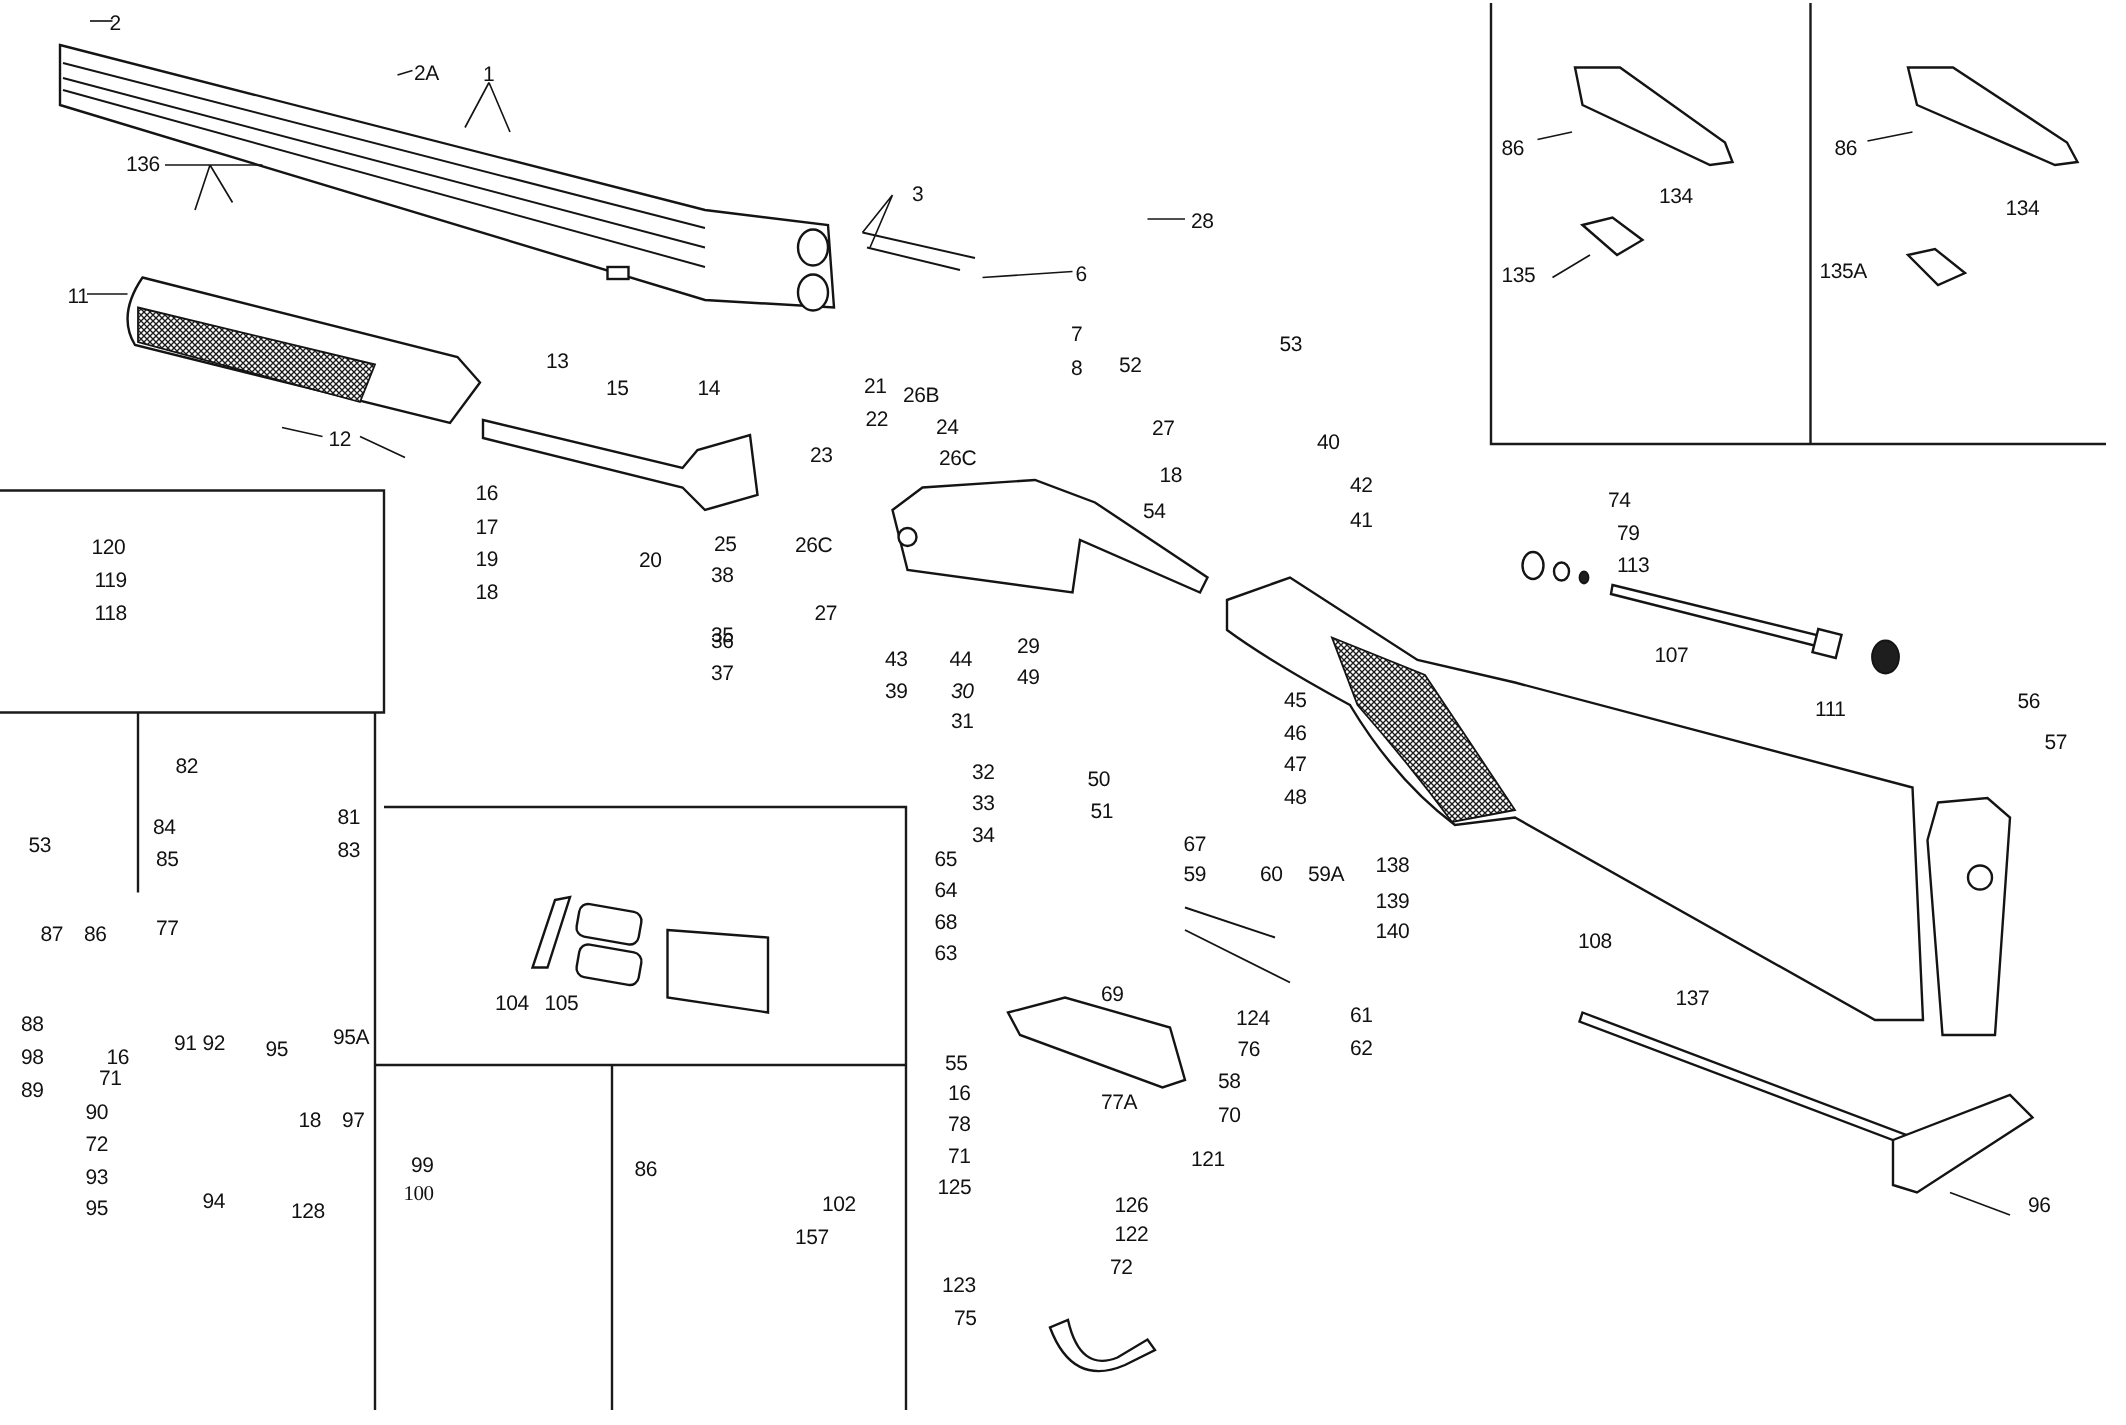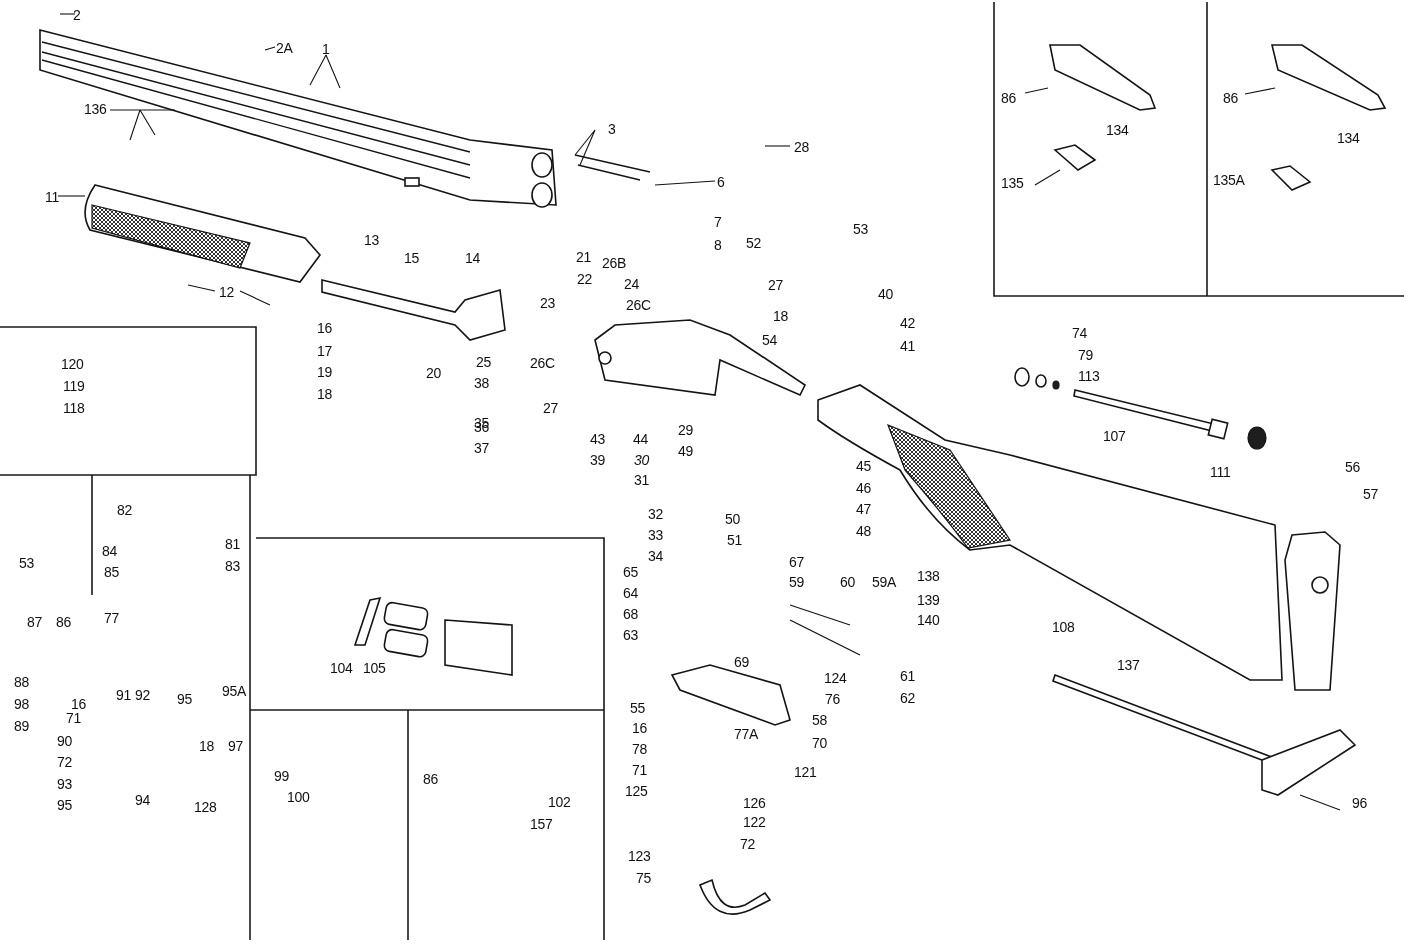--- a/index.html
+++ b/index.html
@@ -220,21 +220,21 @@
     <div class="lbl" style="left: 199px; top: 739px;">18</div>
     <div class="lbl" style="left: 228px; top: 739px;">97</div>
     <div class="lbl" style="left: 57px; top: 755px;">72</div>
     <div class="lbl" style="left: 57px; top: 777px;">93</div>
     <div class="lbl" style="left: 135px; top: 793px;">94</div>
     <div class="lbl" style="left: 194px; top: 800px;">128</div>
     <div class="lbl" style="left: 57px; top: 798px;">95</div>
     <div class="lbl" style="left: 330px; top: 661px;">104</div>
     <div class="lbl" style="left: 363px; top: 661px;">105</div>
     <div class="lbl" style="left: 274px; top: 769px;">99</div>
-    <div class="lbl" style="left: 287px; top: 790px;">100</div>
+    <div class="lbl" style="left: 269px; top: 790px; font-family: Liberation Serif, serif;">100</div>
     <div class="lbl" style="left: 423px; top: 772px;">86</div>
     <div class="lbl" style="left: 548px; top: 795px;">102</div>
     <div class="lbl" style="left: 530px; top: 817px;">157</div>
     <div class="lbl" style="left: 623px; top: 565px;">65</div>
     <div class="lbl" style="left: 789px; top: 555px;">67</div>
     <div class="lbl" style="left: 789px; top: 575px;">59</div>
     <div class="lbl" style="left: 840px; top: 575px;">60</div>
     <div class="lbl" style="left: 872px; top: 575px;">59A</div>
     <div class="lbl" style="left: 623px; top: 586px;">64</div>
     <div class="lbl" style="left: 917px; top: 569px;">138</div>

